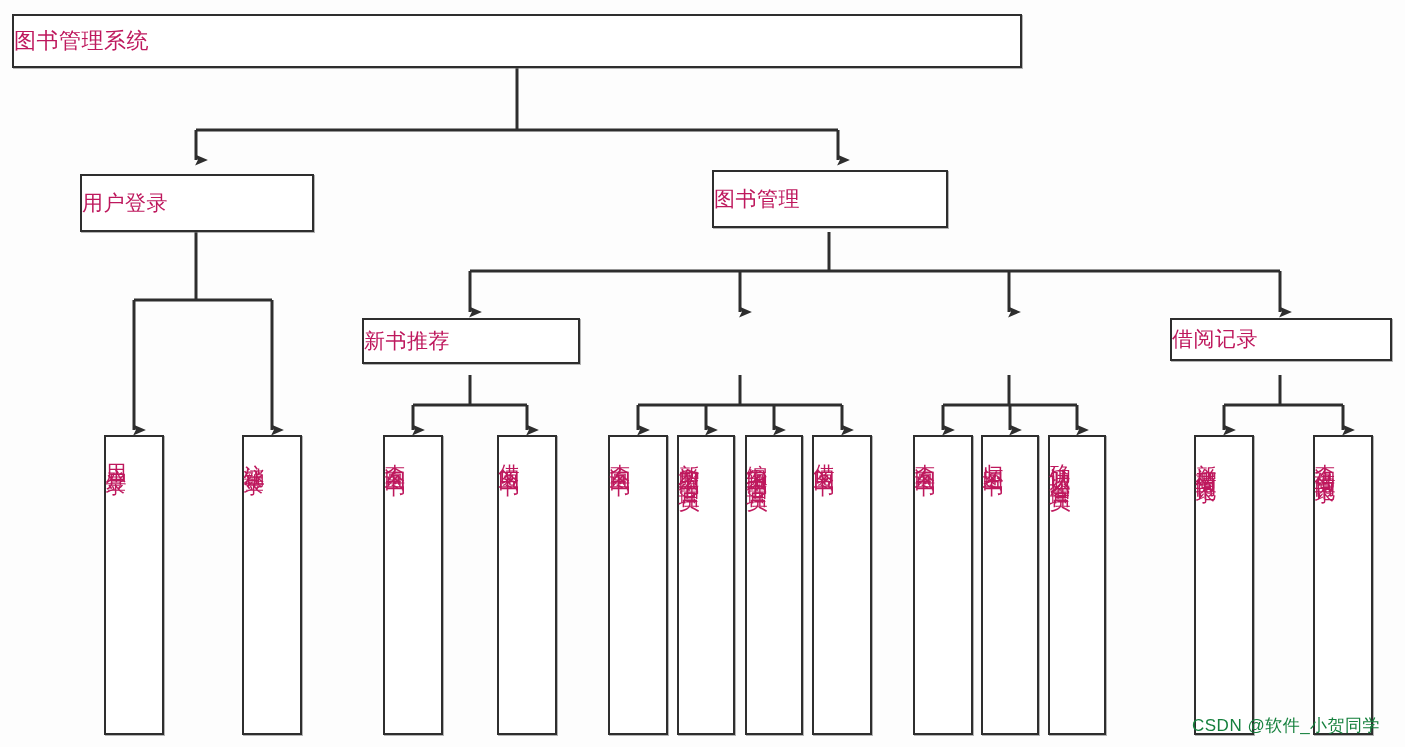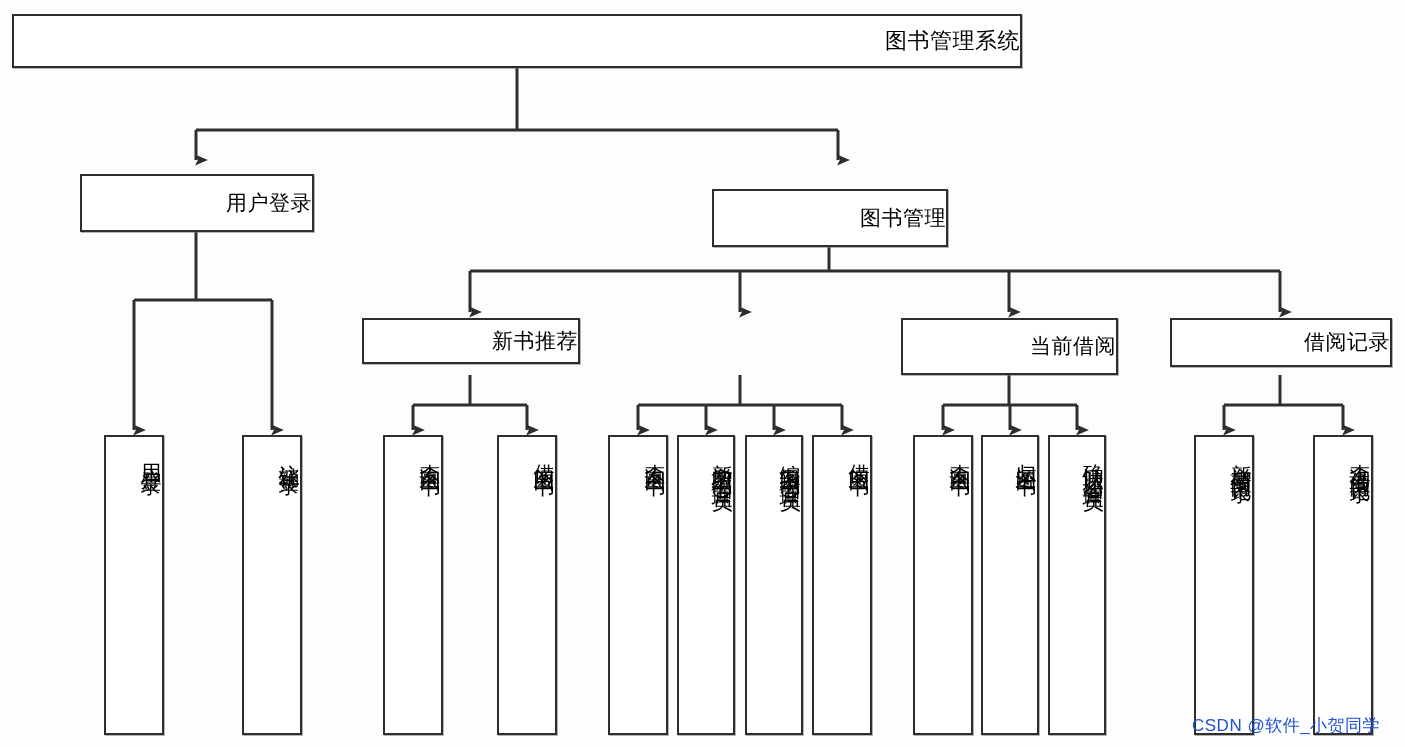--- a/index.html
+++ b/index.html
@@ -26,22 +26,22 @@
     height: 747px;
     pointer-events: none;
   }
   .node {
     position: absolute;
     box-sizing: border-box;
     background: #ffffff;
     border: 2.5px solid #2e2e2e;
     display: flex;
     align-items: center;
-    justify-content: flex-end;
-    color: #000000;
+    justify-content: flex-start;
+    color: #be185d;
     box-shadow: 1px 1px 0 rgba(120,120,120,0.55);
   }
   .node .label {
     display: block;
     text-align: center;
     line-height: 1.18;
     letter-spacing: 0.5px;
   }
   .node.horiz .label {
     font-size: 21px;
@@ -57,21 +57,21 @@
     letter-spacing: 4px;
     line-height: 1;
     white-space: pre;
   }
   .node.root .label {
     font-size: 22px;
   }
   .watermark {
     position: absolute;
     font-size: 17px;
-    color: #1d4ed8;
+    color: #15803d;
     white-space: nowrap;
     letter-spacing: 0.5px;
   }
 </style>
 </head>
 <body>
 
 <div id="canvas">
 
   <svg class="edges" viewBox="0 0 1405 747" xmlns="http://www.w3.org/2000/svg">
@@ -124,31 +124,28 @@
     </g>
   </svg>
 
   <div class="node horiz root" style="left:12px; top:14px; width:1010px; height:54px;">
     <span class="label">图书管理系统</span>
   </div>
 
   <div class="node horiz" style="left:80px; top:174px; width:234px; height:58px;">
     <span class="label">用户登录</span>
   </div>
-  <div class="node horiz" style="left:712px; top:189px; width:236px; height:58px;">
+  <div class="node horiz" style="left:712px; top:170px; width:236px; height:58px;">
     <span class="label">图书管理</span>
   </div>
 
   <div class="node horiz" style="left:362px; top:318px; width:218px; height:46px;">
     <span class="label">新书推荐</span>
   </div>
-  <div class="node horiz" style="left:901px; top:318px; width:217px; height:57px;">
-    <span class="label">当前借阅</span>
-  </div>
-  <div class="node horiz" style="left:1170px; top:318px; width:222px; height:49px;">
+  <div class="node horiz" style="left:1170px; top:318px; width:222px; height:43px;">
     <span class="label">借阅记录</span>
   </div>
 
   <div class="node vert" style="left:104px; top:435px; width:60px; height:300px;">
     <span class="label">用户登录</span>
   </div>
   <div class="node vert" style="left:242px; top:435px; width:60px; height:300px;">
     <span class="label">注销登录</span>
   </div>
 

